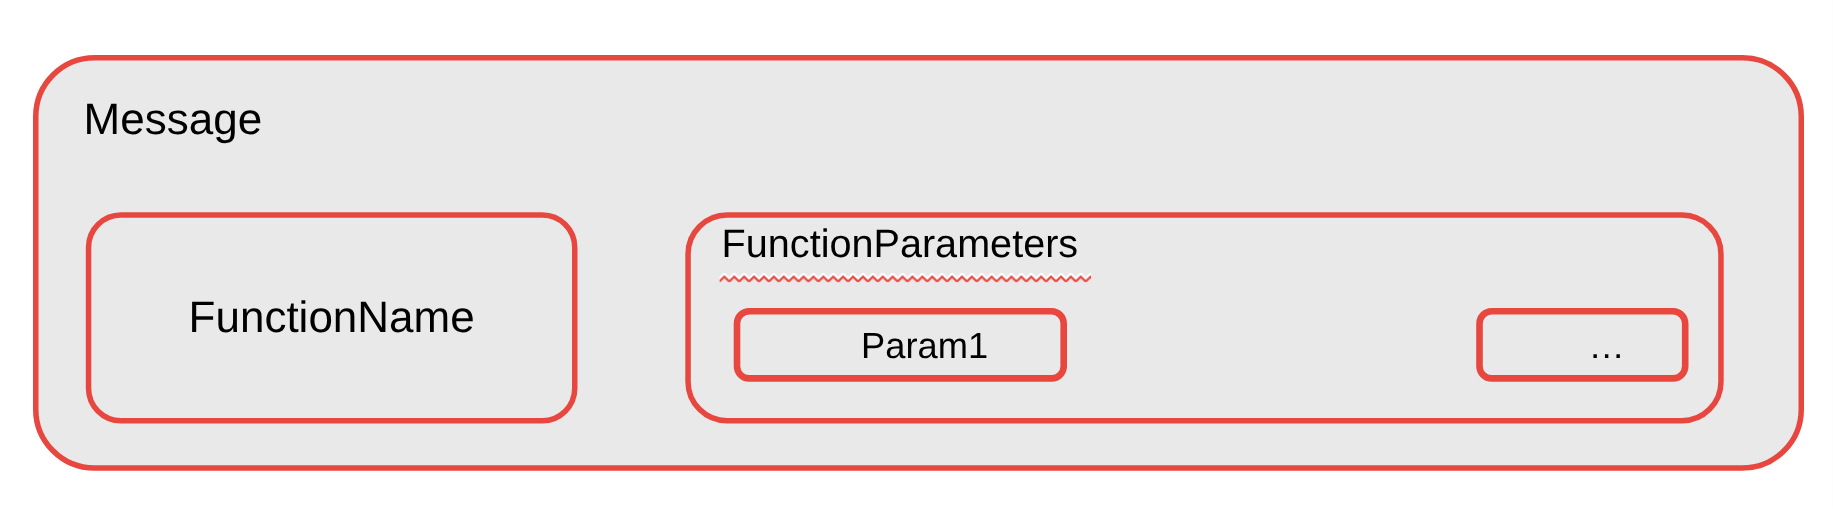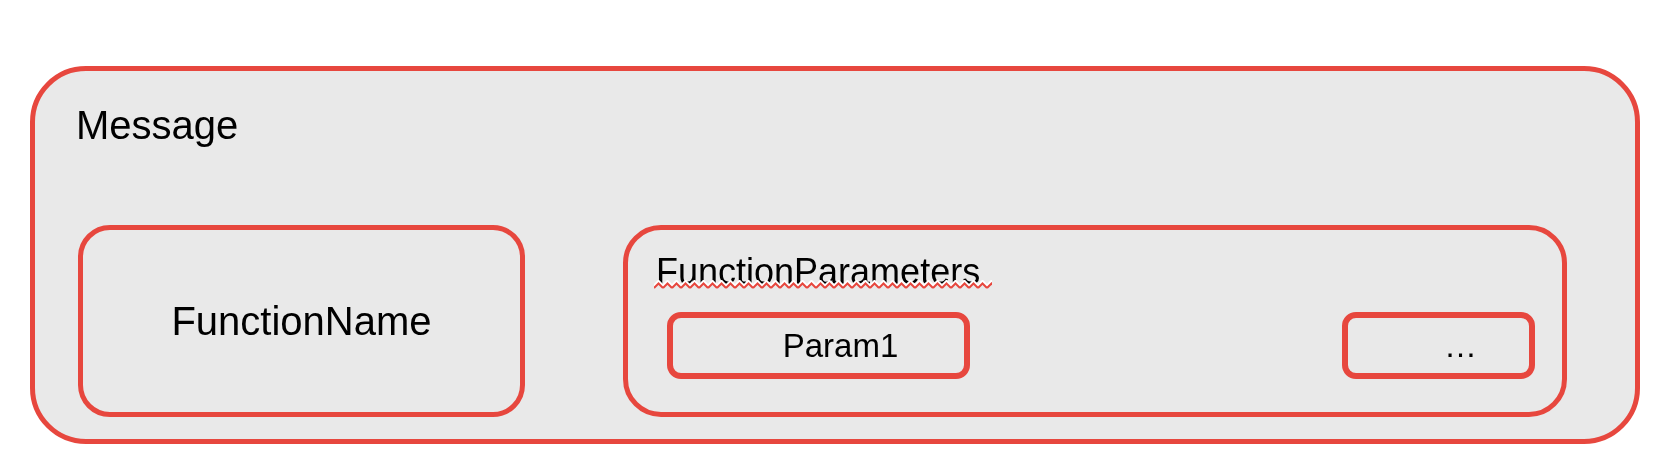--- a/index.html
+++ b/index.html
@@ -17,21 +17,20 @@
     height: 468px;
     background: var(--page_bg);
     font-family: "Liberation Sans", "DejaVu Sans", sans-serif;
     color: var(--text);
     overflow: hidden;
   }
   .box {
     position: absolute;
     background: var(--box_fill);
     border: 5px solid var(--accent_red);
-    margin-top: 16px;
   }
   .message-box {
     left: 30px; top: 50px;
     width: 1610px; height: 378px;
     border-radius: 56px;
   }
   .message-label {
     position: absolute;
     left: 41px; top: 30px;
     font-size: 40px;
@@ -49,21 +48,21 @@
     line-height: 1.2;
     white-space: nowrap;
   }
   .fp-box {
     left: 588px; top: 138px;
     width: 944px; height: 192px;
     border-radius: 38px;
   }
   .fp-label {
     position: absolute;
-    left: 28px; top: 20px;
+    left: 28px; top: 2px;
     font-size: 36px;
     line-height: 1.2;
     white-space: nowrap;
   }
   .squiggle {
     position: absolute;
     left: 26px; top: 50px;
     display: block;
   }
   .zig-white { stroke: var(--squiggle_knockout); }

